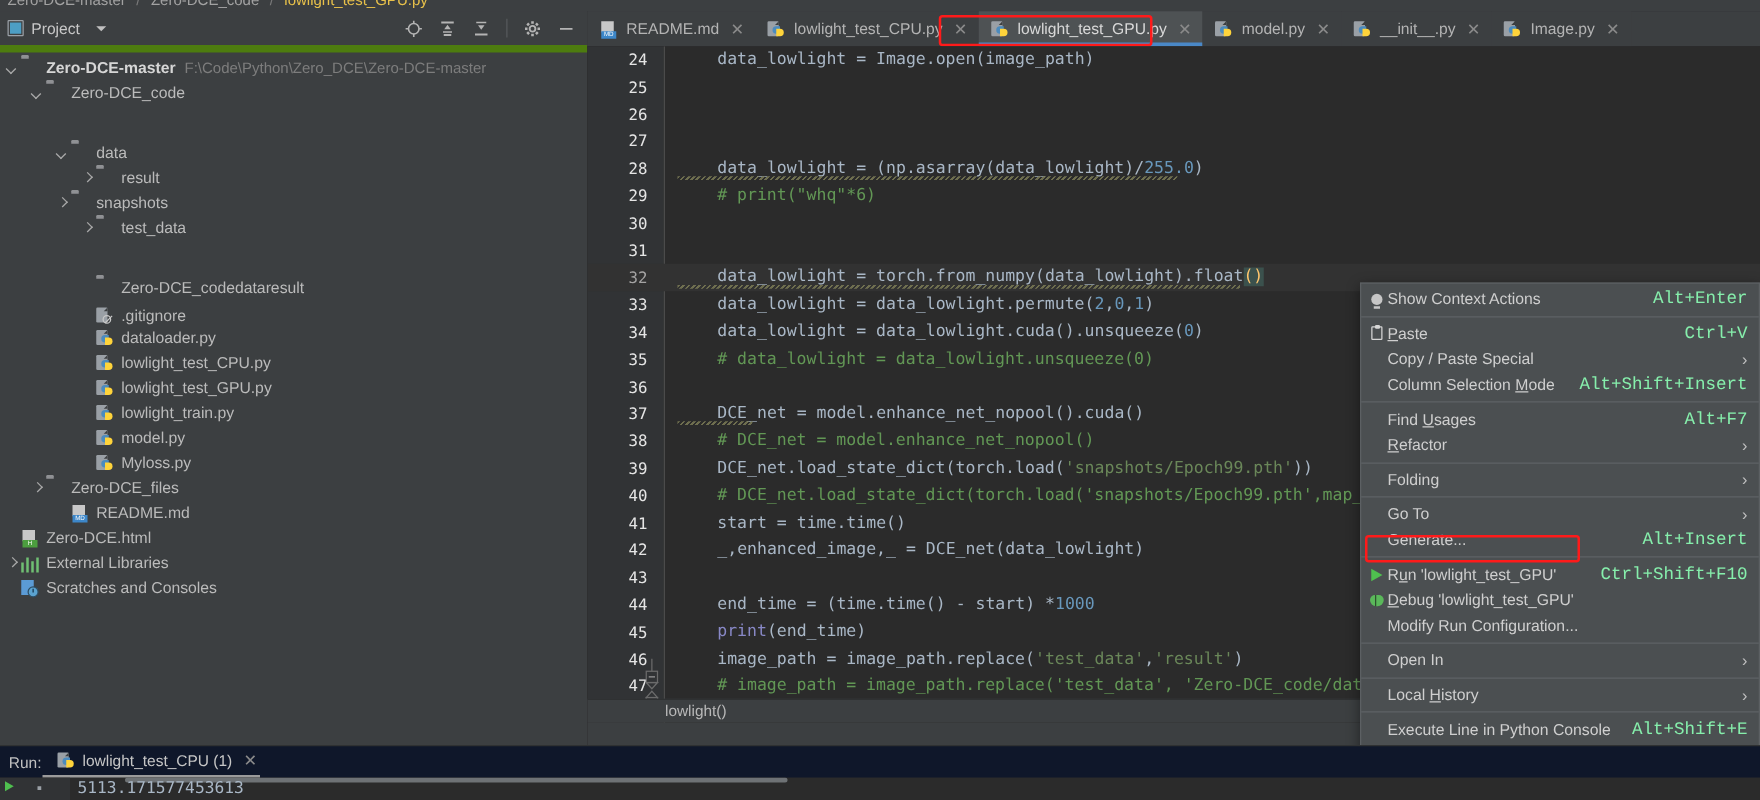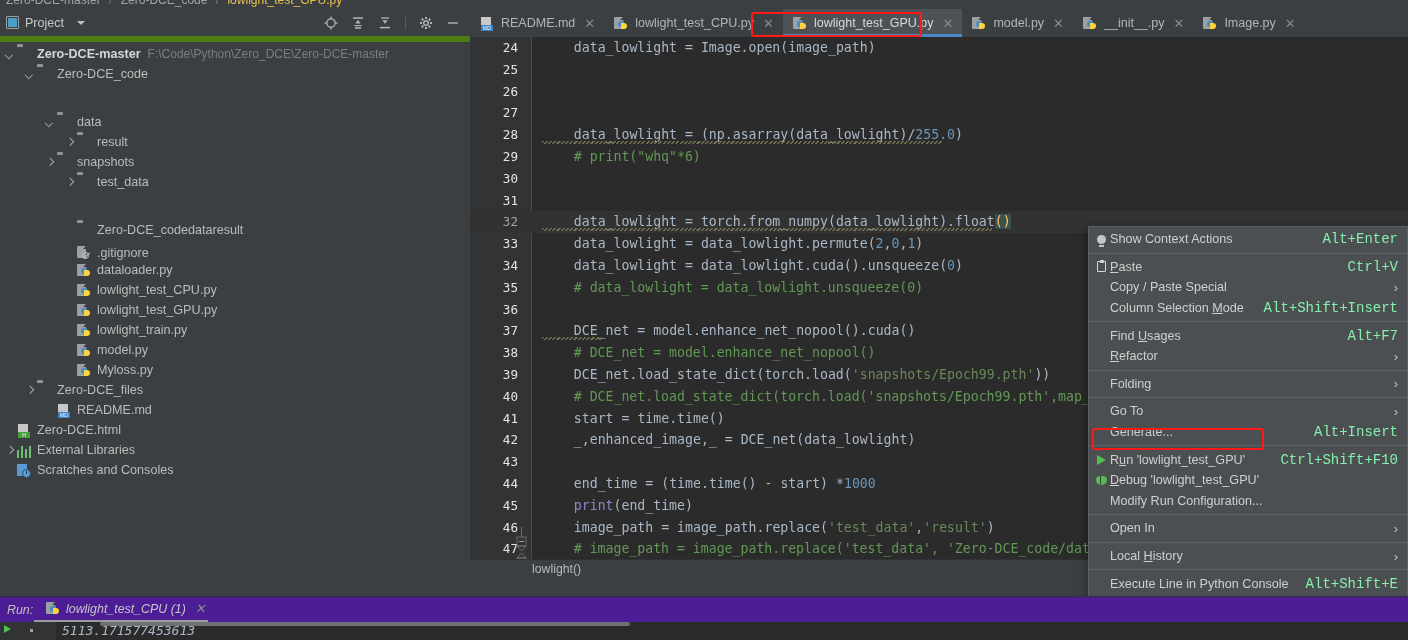--- a/index.html
+++ b/index.html
@@ -204,21 +204,21 @@
   .pysmall .b{position:absolute;right:0;bottom:0;width:8px;height:8px;background:#ffd43b;border-radius:0 0 4px 4px;}
   .cmpico{width:12px;height:12px;position:relative;}
   .cmpico .pg{position:absolute;left:0;top:0;width:8px;height:11px;border:1.4px solid #cfd8dc;box-sizing:border-box;border-radius:1px;}
   .cmpico .pl{position:absolute;right:0;top:1px;color:#4fc3f7;font-size:9px;line-height:9px;}
   .csdn{
     position:absolute;right:10px;bottom:4px;color:#9b9b9b;font-size:12px;
   }
 
   
   .runbar{
-    position:absolute;left:0;top:596px;width:1408px;height:44px;background:#4c1d95;font-style:italic;
+    position:absolute;left:0;top:596px;width:1408px;height:44px;background:#0f172a;
   }
   .runbar-top{position:absolute;left:0;top:0;width:1408px;height:1px;background:#2f3132;}
   .run-label{position:absolute;left:7px;top:7px;font-size:12.4px;color:#c0c0c0;}
   .run-tab{position:absolute;left:46px;top:5px;display:flex;align-items:center;gap:5px;font-size:12.4px;color:#c6c6c6;}
   .run-tab .tclose{color:#8a8a8a;font-size:13px;margin-left:4px;}
   .run-underline{position:absolute;left:34px;top:24px;width:174px;height:3px;background:#9b9b9b;}
   .console{
     position:absolute;left:0;top:26px;width:1408px;height:18px;background:#2b2b2b;overflow:hidden;
   }
   .console-gut{position:absolute;left:0;top:0;width:56px;height:18px;background:#313335;}

